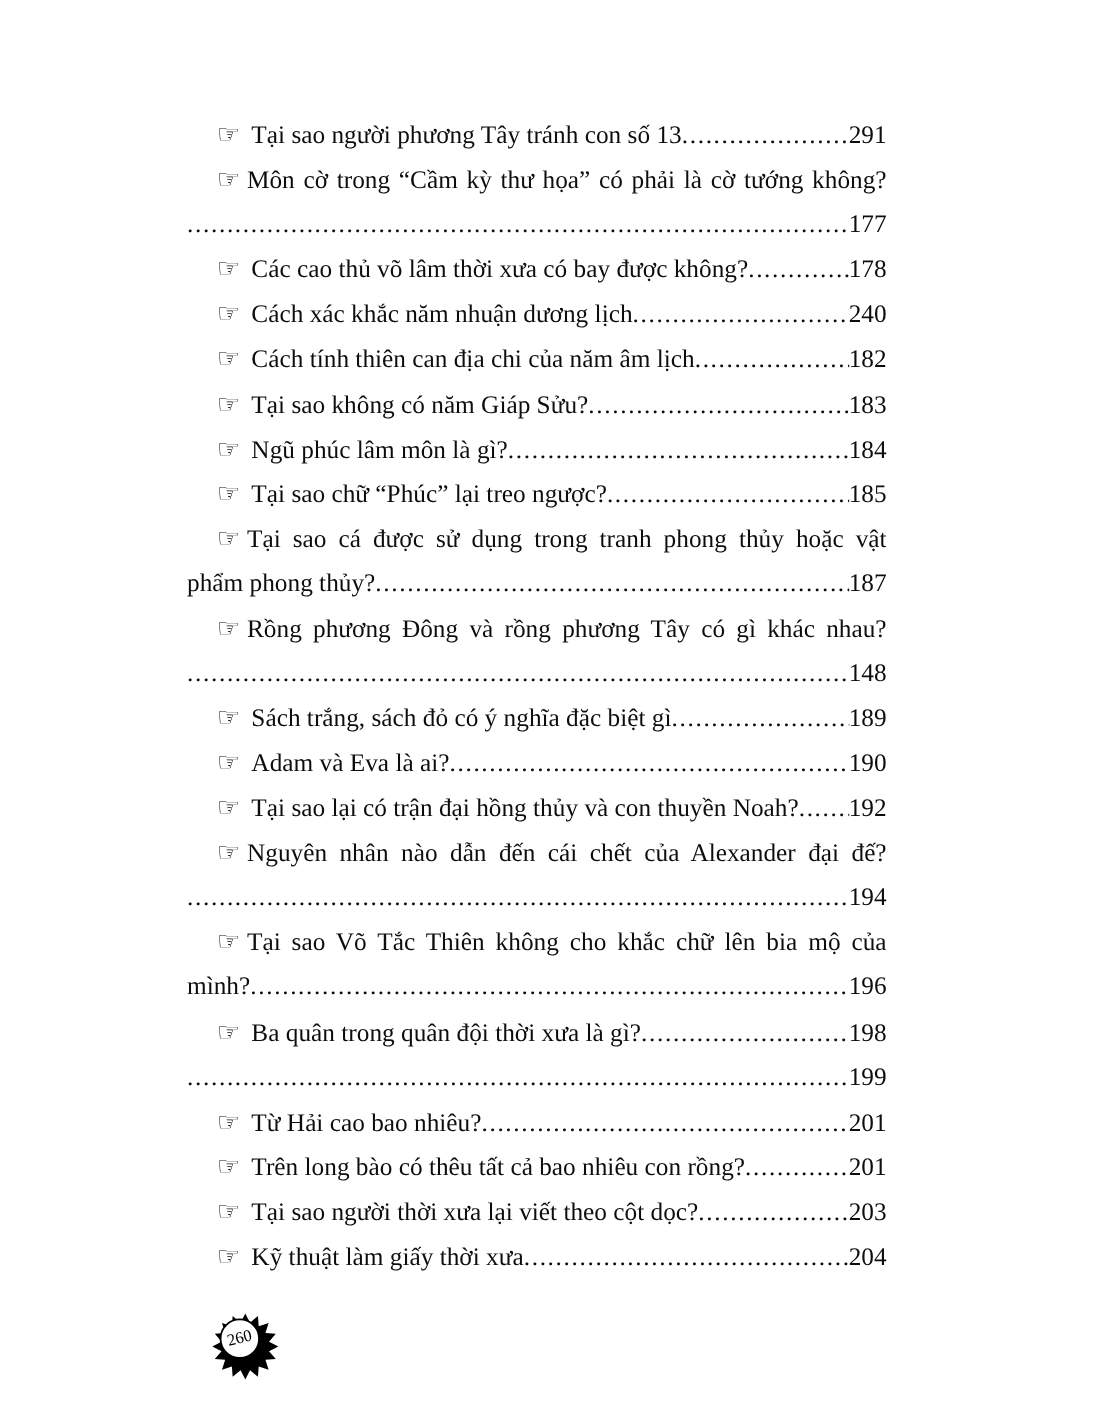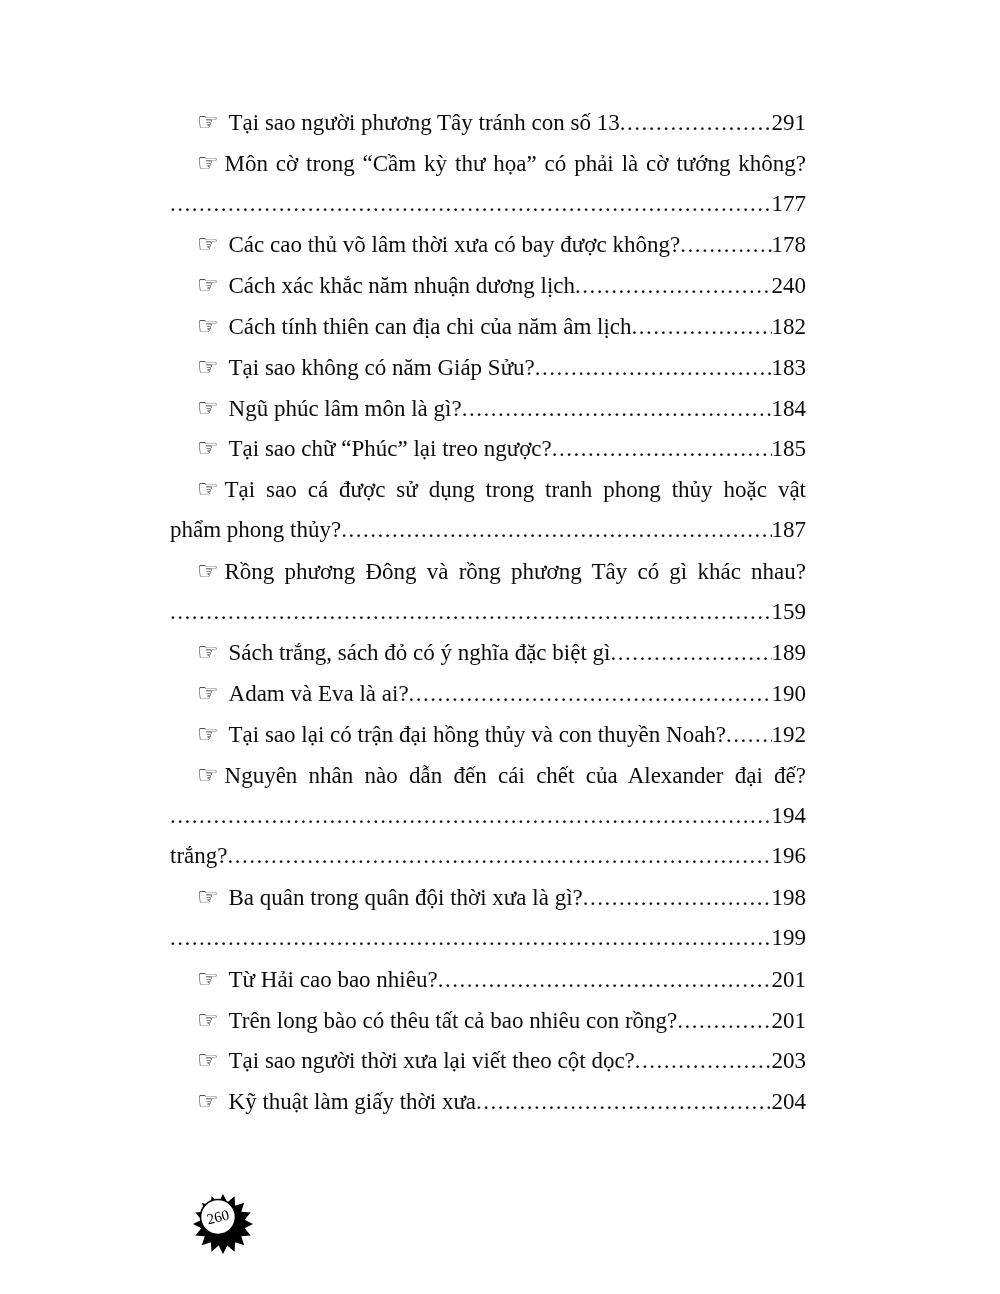--- a/index.html
+++ b/index.html
@@ -149,21 +149,21 @@
         <div class="line leader-line">
           <span class="title">phẩm phong thủy?</span>
           <span class="dots"><span>..........................................................................................................................................................................................................................................</span></span>
           <span class="pagenum">187</span>
         </div>
       </div>
       <div class="entry">
         <div class="line justify-line indent"><span class="manicule">☞</span><span class="title">Rồng phương Đông và rồng phương Tây có gì khác nhau?</span></div>
         <div class="line leader-line">
           <span class="dots"><span>..........................................................................................................................................................................................................................................</span></span>
-          <span class="pagenum">159</span>
+          <span class="pagenum">148</span>
         </div>
       </div>
       <div class="entry">
         <div class="line leader-line indent">
           <span class="manicule">☞</span>
           <span class="title">Sách trắng, sách đỏ có ý nghĩa đặc biệt gì</span>
           <span class="dots"><span>..........................................................................................................................................................................................................................................</span></span>
           <span class="pagenum">189</span>
         </div>
       </div>
@@ -184,22 +184,23 @@
         </div>
       </div>
       <div class="entry">
         <div class="line justify-line indent"><span class="manicule">☞</span><span class="title">Nguyên nhân nào dẫn đến cái chết của Alexander đại đế?</span></div>
         <div class="line leader-line">
           <span class="dots"><span>..........................................................................................................................................................................................................................................</span></span>
           <span class="pagenum">194</span>
         </div>
       </div>
       <div class="entry">
-        <div class="line leader-line">
-          <span class="title">trắng?</span>
+        <div class="line justify-line indent"><span class="manicule">☞</span><span class="title">Tại sao Võ Tắc Thiên không cho khắc chữ lên bia mộ của</span></div>
+        <div class="line leader-line">
+          <span class="title">mình?</span>
           <span class="dots"><span>..........................................................................................................................................................................................................................................</span></span>
           <span class="pagenum">196</span>
         </div>
       </div>
       <div class="entry">
         <div class="line leader-line indent">
           <span class="manicule">☞</span>
           <span class="title">Ba quân trong quân đội thời xưa là gì?</span>
           <span class="dots"><span>..........................................................................................................................................................................................................................................</span></span>
           <span class="pagenum">198</span>

